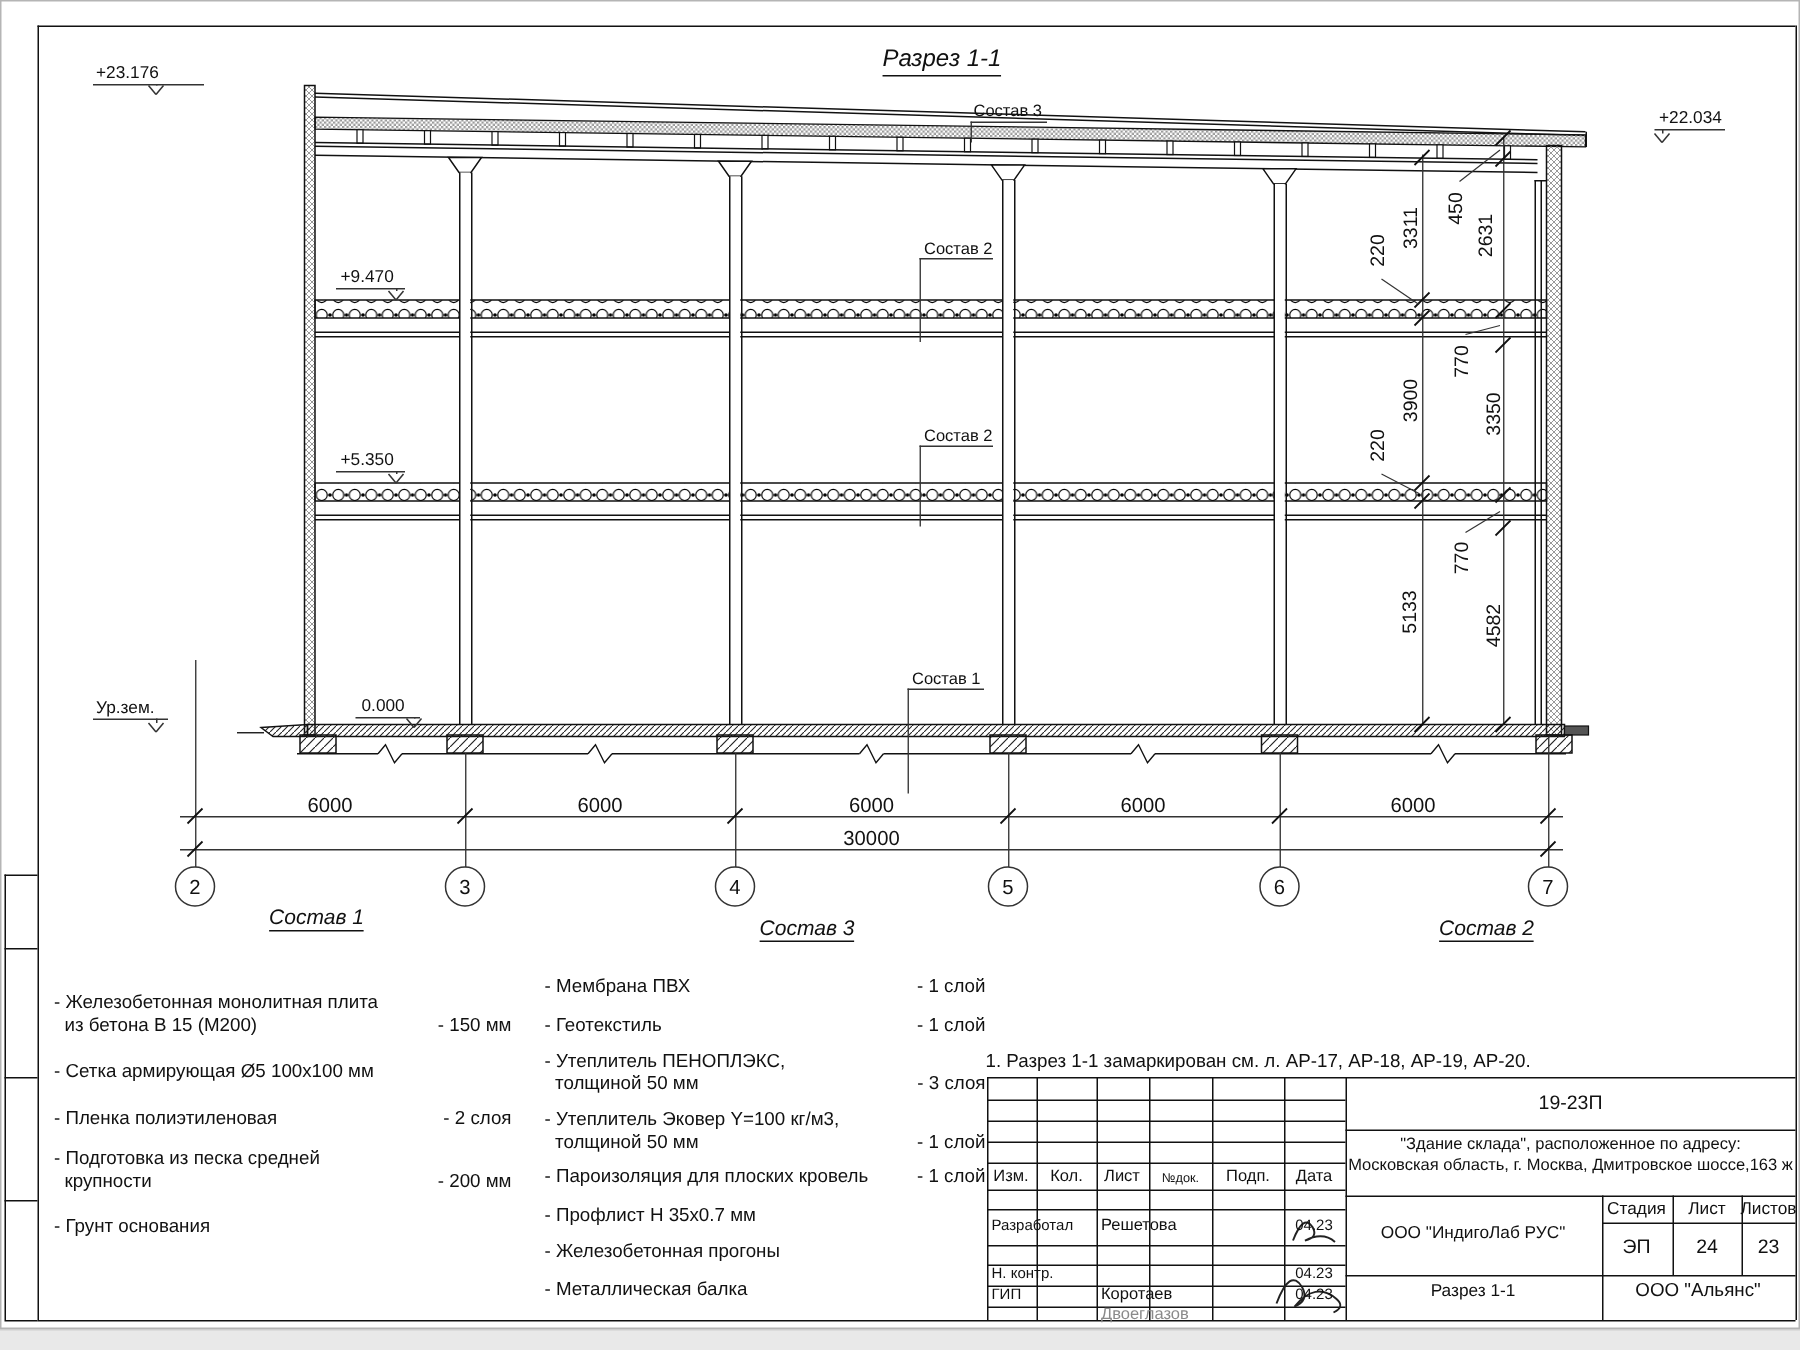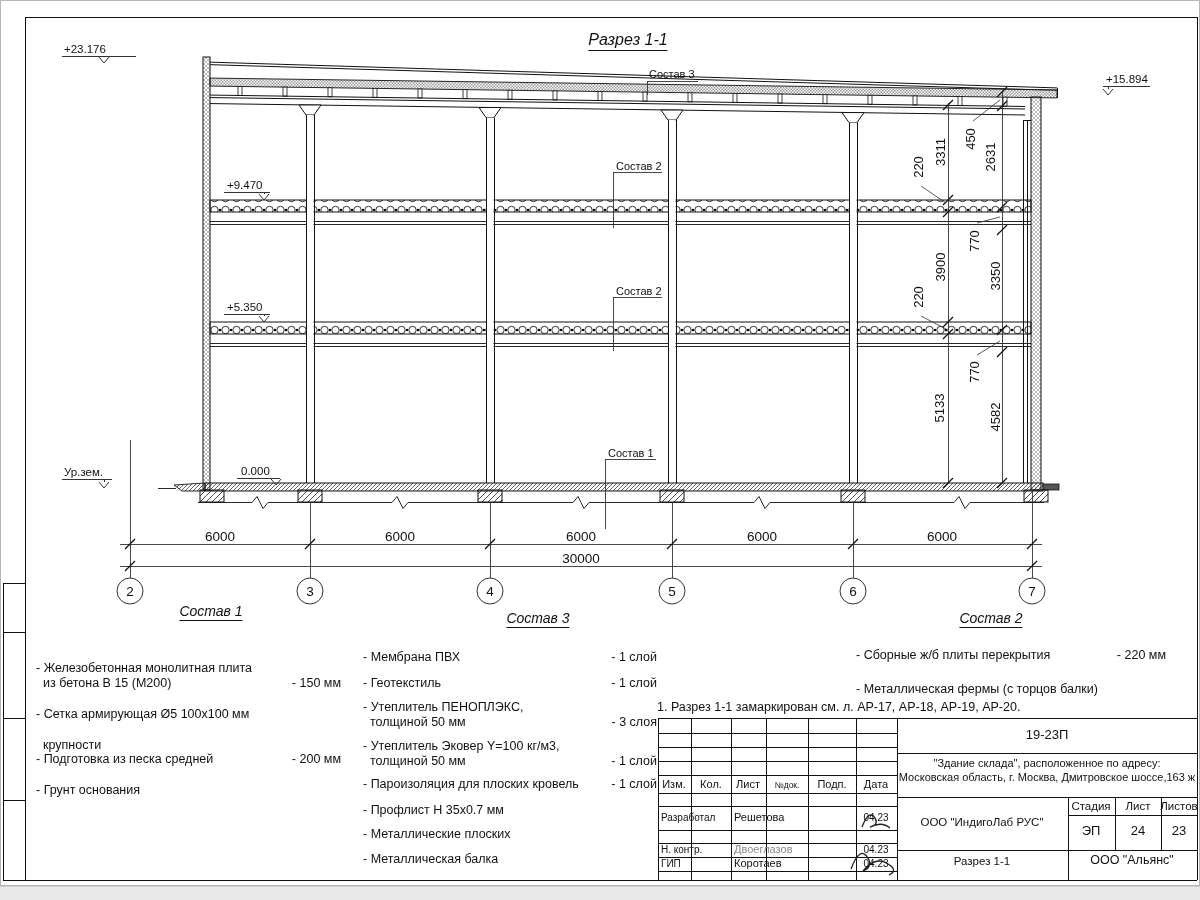--- a/index.html
+++ b/index.html
@@ -7,21 +7,21 @@
          font-family:"Liberation Sans","DejaVu Sans",sans-serif;color:#111;}
   svg text{font-family:"Liberation Sans","DejaVu Sans",sans-serif;fill:#111;}
   .t{position:absolute;white-space:nowrap;line-height:1.1;}
   .c{transform:translateX(-50%);}
   .r{transform:translate(-50%,-50%) rotate(-90deg);}
   .it{font-style:italic;}
   .u{border-bottom:1.2px solid #111;padding-bottom:1px;}
   .spec{position:absolute;font-size:12.5px;line-height:14.5px;}
   .spec .row{position:relative;}
   .spec .val{position:absolute;right:0;bottom:0;text-align:right;}
-  .gray{color:#8a8a8a;}
+  .gray{color:#8a8a8a;margin-top:27px;}
   .strip{position:absolute;left:0;top:886px;width:1200px;height:14px;background:#e9e9e9;border-top:1px solid #cfcfcf;}
 </style>
 </head>
 <body>
 
 <div class="sheet">
 
   <svg id="lw" width="1200" height="900" style="position:absolute;left:0;top:0">
     <defs>
       <pattern id="roofdots" width="3" height="3" patternUnits="userSpaceOnUse">
@@ -235,21 +235,21 @@
       <line x1="897" y1="797.5" x2="1197" y2="797.5" stroke="#111" stroke-width="1"></line>
       <line x1="1068" y1="815.5" x2="1197" y2="815.5" stroke="#111" stroke-width="1"></line>
       <line x1="897" y1="850.5" x2="1197" y2="850.5" stroke="#111" stroke-width="1"></line>
       <path d="M862,827 q7,-18 13,-9 q4,7 -5,9 q12,-6 20,1" fill="none" stroke="#222" stroke-width="1.3"></path>
       <path d="M851,869 q9,-24 17,-11 q5,9 -5,13 q14,-17 28,-5 q6,5 -2,9" fill="none" stroke="#222" stroke-width="1.3"></path>
     </svg>
 
   <div class="t c it u" style="left:628px;top:31px;font-size:16px">Разрез 1-1</div>
 
   <div class="t" style="left:64px;top:43px;font-size:11.5px">+23.176</div>
-  <div class="t" style="left:1106px;top:73px;font-size:11.5px">+15.894</div>
+  <div class="t" style="left:1106px;top:73px;font-size:11.5px">+22.034</div>
   <div class="t" style="left:227px;top:179px;font-size:11.5px">+9.470</div>
   <div class="t" style="left:227px;top:301px;font-size:11.5px">+5.350</div>
   <div class="t" style="left:241px;top:465px;font-size:11.5px">0.000</div>
   <div class="t" style="left:64px;top:466px;font-size:11.5px">Ур.зем.</div>
 
   <div class="t" style="left:649px;top:68px;font-size:11px">Состав 3</div>
   <div class="t" style="left:616px;top:160px;font-size:11px">Состав 2</div>
   <div class="t" style="left:616px;top:285px;font-size:11px">Состав 2</div>
   <div class="t" style="left:608px;top:447px;font-size:11px">Состав 1</div>
 
@@ -279,23 +279,27 @@
   <div class="spec" style="left:36px;top:661px;width:305px">
     <div class="row" style="margin-bottom:17px">
       <div>- Железобетонная  монолитная плита</div>
       <div style="padding-left:7px">из бетона В 15 (М200)</div>
       <span class="val">- 150 мм</span>
     </div>
     <div class="row" style="margin-bottom:16px">
       <div>- Сетка армирующая Ø5 100х100 мм</div>
       <span class="val"></span>
     </div>
+    <div class="row" style="margin-bottom:13px">
+      <div>- Пленка полиэтиленовая</div>
+      <span class="val">-  2 слоя</span>
+    </div>
     <div class="row" style="margin-bottom:16px">
+      <div>- Подготовка из песка средней</div>
       <div style="padding-left:7px">крупности</div>
-      <div>- Подготовка из песка средней</div>
       <span class="val">- 200 мм</span>
     </div>
     <div class="row">
       <div>- Грунт основания</div>
     </div>
   </div>
 
   <div class="spec" style="left:363px;top:650px;width:294px">
     <div class="row" style="margin-bottom:11px">
       <div>- Мембрана ПВХ</div>
@@ -316,36 +320,27 @@
       <span class="val">- 1 слой</span>
     </div>
     <div class="row" style="margin-bottom:11px">
       <div>- Пароизоляция для плоских кровель</div>
       <span class="val">- 1 слой</span>
     </div>
     <div class="row" style="margin-bottom:10px">
       <div>- Профлист Н 35х0.7 мм</div>
     </div>
     <div class="row" style="margin-bottom:10px">
-      <div>- Металлические плоских</div>
+      <div>- Железобетонная прогоны</div>
     </div>
     <div class="row">
       <div>- Металлическая балка</div>
     </div>
   </div>
 
-  <div class="spec" style="left:856px;top:648px;width:310px">
-    <div class="row" style="margin-bottom:19px">
-      <div>- Сборные ж/б плиты перекрытия</div>
-      <span class="val">- 220 мм</span>
-    </div>
-    <div class="row">
-      <div>- Металлическая фермы (с торцов балки)</div>
-    </div>
-  </div>
 
   <div class="t" style="left:657px;top:701px;font-size:12.5px">1. Разрез 1-1 замаркирован см. л. АР-17, АР-18, АР-19, АР-20.</div>
 
   <div class="t c" style="left:1047px;top:728px;font-size:13px">19-23П</div>
   <div class="t c" style="left:1047px;top:757px;font-size:11px">"Здание склада", расположенное по адресу:</div>
   <div class="t c" style="left:1047px;top:771px;font-size:11px">Московская область, г. Москва, Дмитровское шоссе,163 ж</div>
 
   <div class="t c" style="left:674px;top:778px;font-size:11px">Изм.</div>
   <div class="t c" style="left:711px;top:778px;font-size:11px">Кол.</div>
   <div class="t c" style="left:748px;top:778px;font-size:11px">Лист</div>

